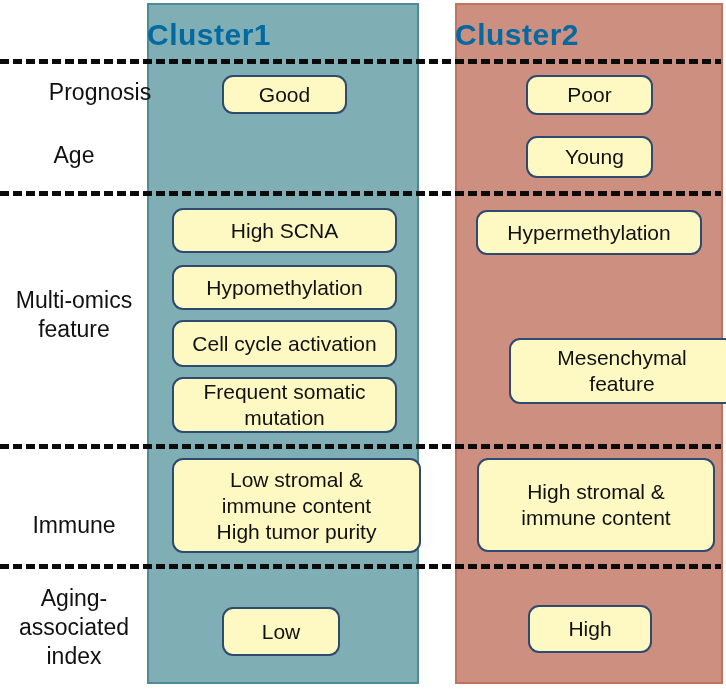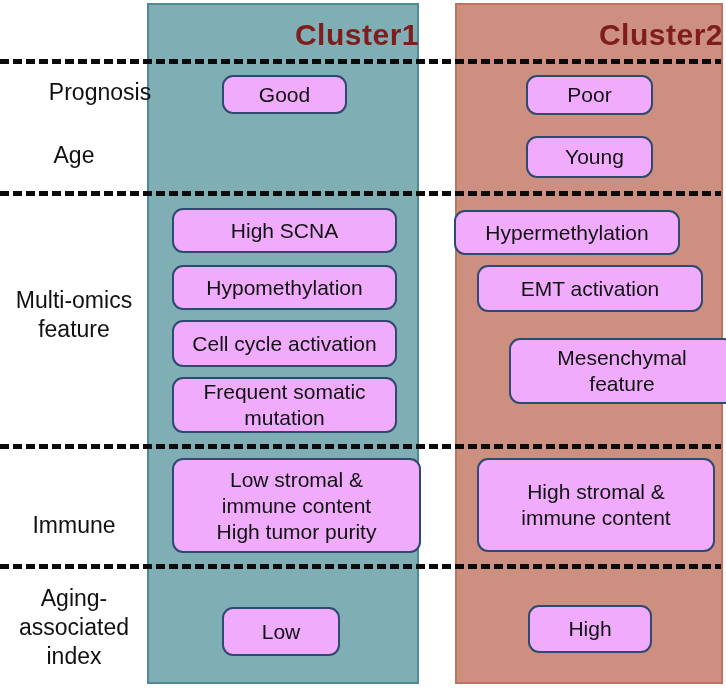--- a/index.html
+++ b/index.html
@@ -27,22 +27,22 @@
     left: 455px;
     width: 268px;
     background: #cd8f80;
     border: 2px solid #c1735f;
   }
   .col-title {
     position: absolute;
     top: 15px;
     height: 40px;
     line-height: 40px;
-    text-align: right;
-    color: #7f1d1d;
+    text-align: left;
+    color: #0369a1;
     font-size: 30px;
     font-weight: bold;
     letter-spacing: 0.5px;
   }
   .title-cluster1 { left: 147px; width: 272px; }
   .title-cluster2 { left: 455px; width: 268px; }
   .dashline {
     position: absolute;
     left: 0;
     width: 721px;
@@ -55,21 +55,21 @@
     width: 148px;
     text-align: center;
     color: #111111;
     font-size: 23px;
     line-height: 29px;
     white-space: pre-line;
   }
   .box {
     position: absolute;
     box-sizing: border-box;
-    background: #f0abfc;
+    background: #fef9c3;
     border: 2px solid #2e4a6e;
     border-radius: 11px;
     display: flex;
     align-items: center;
     justify-content: center;
     text-align: center;
     color: #111111;
     font-size: 21px;
     line-height: 26px;
     white-space: pre-line;
@@ -78,21 +78,21 @@
   .b-c1-prognosis { left: 222px; top: 75px;  width: 125px; height: 39px; }
   .b-c1-omics1    { left: 172px; top: 208px; width: 225px; height: 45px; }
   .b-c1-omics2    { left: 172px; top: 265px; width: 225px; height: 45px; }
   .b-c1-omics3    { left: 172px; top: 320px; width: 225px; height: 47px; }
   .b-c1-omics4    { left: 172px; top: 377px; width: 225px; height: 56px; }
   .b-c1-immune    { left: 172px; top: 458px; width: 249px; height: 95px; }
   .b-c1-aging     { left: 222px; top: 607px; width: 118px; height: 49px; }
   
   .b-c2-prognosis { left: 526px; top: 75px;  width: 127px; height: 40px; }
   .b-c2-age       { left: 526px; top: 136px; width: 127px; height: 42px; padding-left: 10px; }
-  .b-c2-omics1    { left: 454px; top: 210px; width: 226px; height: 45px; text-align: center; }
+  .b-c2-omics1    { left: 476px; top: 210px; width: 226px; height: 45px; text-align: center; }
   .b-c2-omics2    { left: 477px; top: 265px; width: 226px; height: 47px; }
   .b-c2-omics3    { left: 477px; top: 338px; width: 226px; height: 66px; margin-left: 32px; }
   .b-c2-immune    { left: 477px; top: 458px; width: 238px; height: 94px; }
   .b-c2-aging     { left: 528px; top: 605px; width: 124px; height: 48px; }
   
   .lbl-prognosis { top: 78px; margin-left: 26px; }
   .lbl-age       { top: 141px; }
   .lbl-omics     { top: 286px; }
   .lbl-immune    { top: 492px; margin-top: 19px; }
   .lbl-aging     { top: 584px; }
@@ -134,20 +134,19 @@
   <div class="box b-c1-omics4">Frequent somatic
 mutation</div>
   <div class="box b-c1-immune">Low stromal &amp;
 immune content
 High tumor purity</div>
   <div class="box b-c1-aging">Low</div>
 
   <div class="box b-c2-prognosis">Poor</div>
   <div class="box b-c2-age">Young</div>
   <div class="box b-c2-omics1">Hypermethylation</div>
-  <div class="box b-c2-omics2">EMT activation</div>
   <div class="box b-c2-omics3">Mesenchymal
 feature</div>
   <div class="box b-c2-immune">High stromal &amp;
 immune content</div>
   <div class="box b-c2-aging">High</div>
 
 </div>
 
 </body></html>

